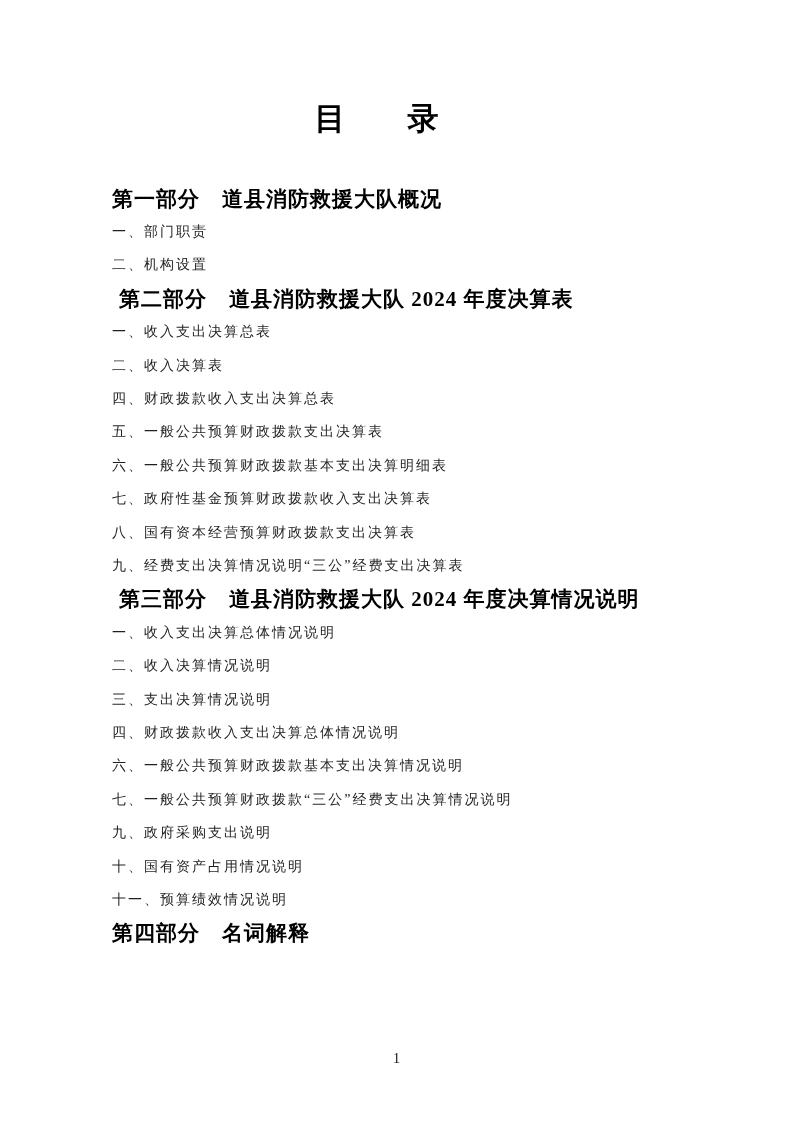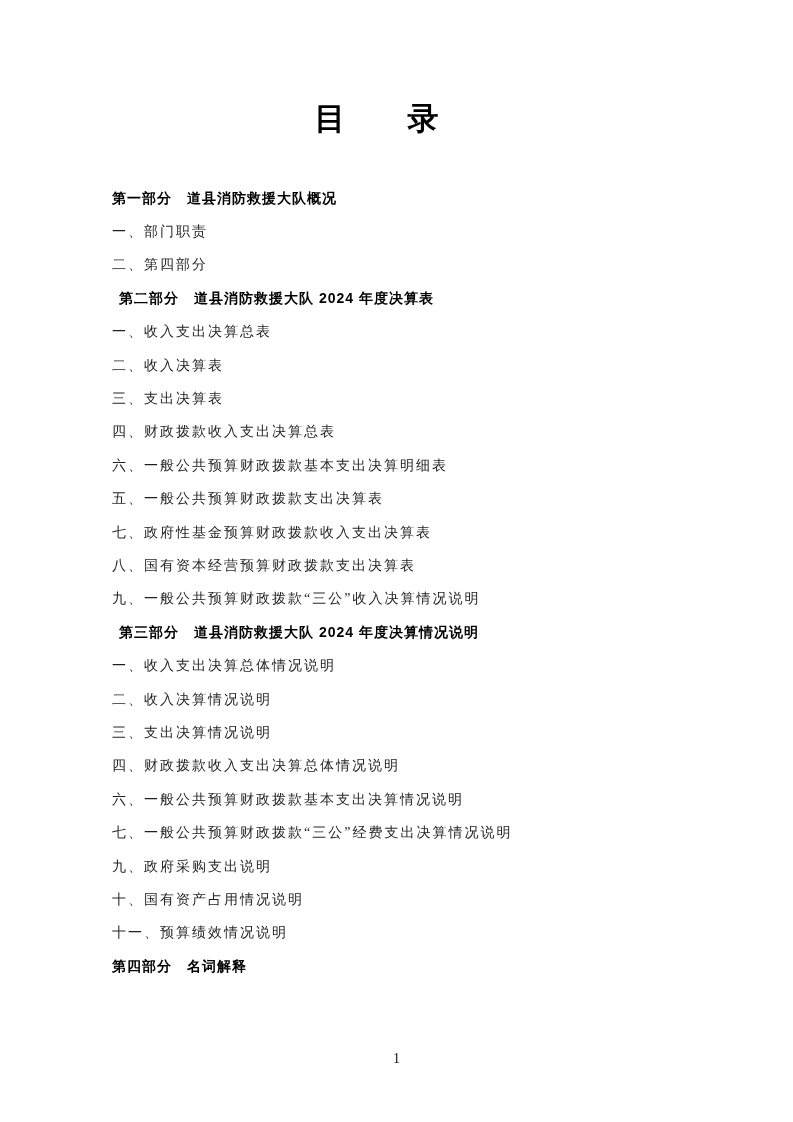--- a/index.html
+++ b/index.html
@@ -40,23 +40,23 @@
     height: 33.4px;
     display: flex;
     align-items: center;
     font-family: "Liberation Serif", serif;
     font-size: 14px;
     letter-spacing: 2px;
     color: #1f1f1f;
     white-space: pre;
   }
   .toc-line.section {
-    font-family: Liberation Sans, sans-serif;
+    font-family: Liberation Serif, serif;
     font-weight: bold;
-    font-size: 14px;
+    font-size: 21px;
     letter-spacing: 1px;
     color: #000000;
   }
   .toc-line.indent {
     padding-left: 7px;
   }
   .page-number {
     position: absolute;
     top: 1051px;
     left: 0;
@@ -69,31 +69,30 @@
 </style>
 </head>
 <body>
 
 <div class="page">
   <h1 class="doc-title">目　　录</h1>
 
   <div class="toc" id="toc">
       <div class="toc-line section">第一部分　道县消防救援大队概况</div>
       <div class="toc-line entry">一、部门职责</div>
-      <div class="toc-line entry">二、第四部分</div>
+      <div class="toc-line entry">二、机构设置</div>
       <div class="toc-line section indent">第二部分　道县消防救援大队 2024 年度决算表</div>
       <div class="toc-line entry">一、收入支出决算总表</div>
       <div class="toc-line entry">二、收入决算表</div>
-      <div class="toc-line entry">三、支出决算表</div>
       <div class="toc-line entry">四、财政拨款收入支出决算总表</div>
+      <div class="toc-line entry">五、一般公共预算财政拨款支出决算表</div>
       <div class="toc-line entry">六、一般公共预算财政拨款基本支出决算明细表</div>
-      <div class="toc-line entry">五、一般公共预算财政拨款支出决算表</div>
       <div class="toc-line entry">七、政府性基金预算财政拨款收入支出决算表</div>
       <div class="toc-line entry">八、国有资本经营预算财政拨款支出决算表</div>
-      <div class="toc-line entry">九、一般公共预算财政拨款“三公”收入决算情况说明</div>
+      <div class="toc-line entry">九、经费支出决算情况说明“三公”经费支出决算表</div>
       <div class="toc-line section indent">第三部分　道县消防救援大队 2024 年度决算情况说明</div>
       <div class="toc-line entry">一、收入支出决算总体情况说明</div>
       <div class="toc-line entry">二、收入决算情况说明</div>
       <div class="toc-line entry">三、支出决算情况说明</div>
       <div class="toc-line entry">四、财政拨款收入支出决算总体情况说明</div>
       <div class="toc-line entry">六、一般公共预算财政拨款基本支出决算情况说明</div>
       <div class="toc-line entry">七、一般公共预算财政拨款“三公”经费支出决算情况说明</div>
       <div class="toc-line entry">九、政府采购支出说明</div>
       <div class="toc-line entry">十、国有资产占用情况说明</div>
       <div class="toc-line entry">十一、预算绩效情况说明</div>

